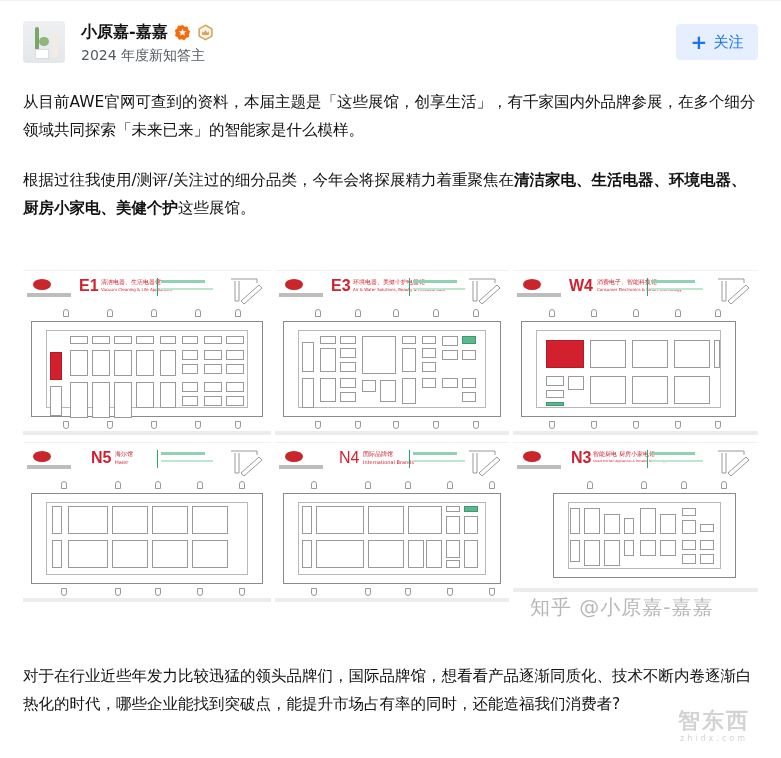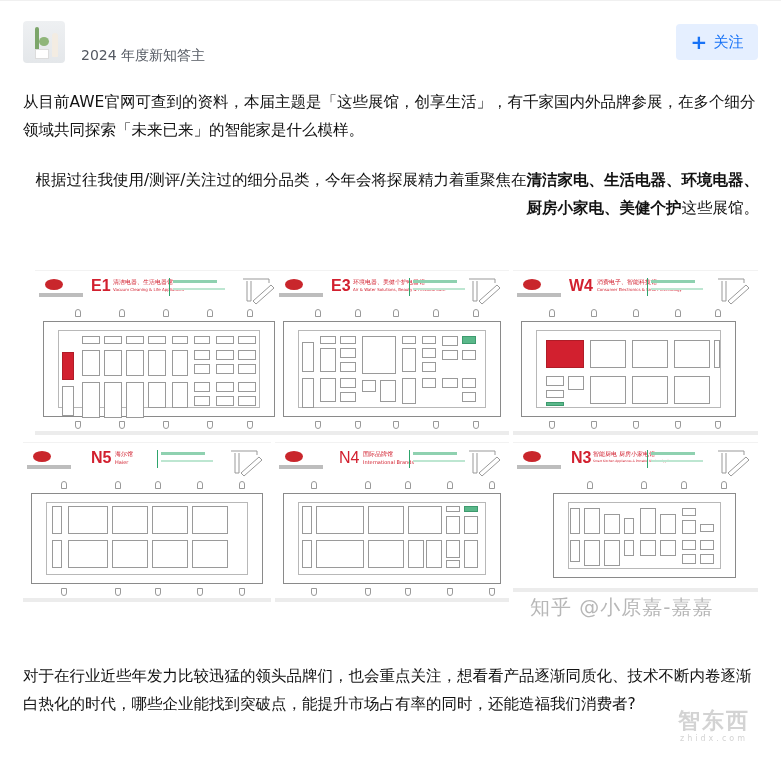--- a/index.html
+++ b/index.html
@@ -21,21 +21,21 @@
   .badge { width: 17px; height: 17px; display: inline-block; }
   .author-desc { position: absolute; left: 58px; top: 26px; font-size: 14px; color: #535861; }
 
   .follow-btn { position: absolute; right: 0; top: 3px; width: 82px; height: 36px; background: #e5efff; border-radius: 4px; display: flex; align-items: center; justify-content: center; gap: 6px; color: #1772f6; font-size: 15px; cursor: pointer; }
   .follow-btn .plus { font-size: 20px; line-height: 1; font-weight: bold; }
 
   
   .para { position: absolute; left: 23px; width: 736px; font-size: 15.5px; line-height: 28px; color: #121212; }
   .para b { font-weight: bold; }
   .p1 { top: 88px; }
-  .p2 { top: 166px; text-align: right; }
+  .p2 { top: 166px; }
   .p3 { top: 662px; }
 
   
   .figure { position: absolute; left: 23px; top: 270px; width: 735px; height: 350px; }
   .panel { position: absolute; background: #ffffff; border-top: 1px solid #f2f2f2; }
   .panel .logo { position: absolute; left: 10px; top: 8px; width: 18px; height: 11px; border-radius: 50%; background: #c9262c; }
   .panel .logo-text { position: absolute; left: 4px; top: 22px; width: 44px; height: 4px; background: #bdbdbd; }
   .panel .hall-code { position: absolute; left: 56px; top: 6px; font-size: 16px; font-weight: bold; color: #d2202f; font-family: "Liberation Sans", sans-serif; }
   .panel .hall-title { position: absolute; left: 78px; top: 7px; font-size: 6px; color: #d2202f; white-space: nowrap; }
   .panel .hall-sub { position: absolute; left: 78px; top: 16px; font-size: 4px; color: #d2202f; white-space: nowrap; }
@@ -62,33 +62,44 @@
 
 <div class="top-divider"></div>
 
 <div class="author">
   <div class="avatar">
     <div class="plant1"></div>
     <div class="plant2"></div>
     <div class="pot"></div>
     <div class="person"></div>
   </div>
+  <div class="author-name-row">
+    <span class="author-name">小原嘉-嘉嘉</span>
+    <svg class="badge" viewBox="0 0 20 20">
+      <path d="M10 1 L12.6 3.2 L16 3 L16.6 6.4 L19 8.8 L17.5 12 L17.8 15.4 L14.5 16.3 L12.2 19 L9 17.8 L5.8 18.6 L4.2 15.6 L1.2 14 L2 10.6 L1 7.4 L3.8 5.4 L4.6 2 L8 2.2 Z" fill="#f56b0e"></path>
+      <path d="M10 5.5 L11.3 8.4 L14.4 8.6 L12 10.6 L12.8 13.6 L10 12 L7.2 13.6 L8 10.6 L5.6 8.6 L8.7 8.4 Z" fill="#ffffff"></path>
+    </svg>
+    <svg class="badge" viewBox="0 0 20 20">
+      <path d="M10 1.5 L17.5 5.8 L17.5 14.2 L10 18.5 L2.5 14.2 L2.5 5.8 Z" fill="#fdf4e6" stroke="#d9a15e" stroke-width="1.8"></path>
+      <path d="M6 13 L6 8.5 L8 10.3 L10 7 L12 10.3 L14 8.5 L14 13 Z" fill="#d9a15e"></path>
+    </svg>
+  </div>
   <div class="author-desc">2024 年度新知答主</div>
   <div class="follow-btn">
     <span class="plus">+</span>
     <span>关注</span>
   </div>
 </div>
 
 <p class="para p1">从目前AWE官网可查到的资料，本届主题是「这些展馆，创享生活」，有千家国内外品牌参展，在多个细分领域共同探索「未来已来」的智能家是什么模样。</p>
 <p class="para p2"><span>根据过往我使用/测评/关注过的细分品类，今年会将探展精力着重聚焦在</span><b>清洁家电、生活电器、环境电器、厨房小家电、美健个护</b><span>这些展馆。</span></p>
 
 <div class="figure">
 
-  <div class="panel" style="left:12px;top:0;width:248px;height:165px;">
+  <div class="panel" style="left:0;top:0;width:248px;height:165px;">
     <div class="logo"></div>
     <div class="logo-text"></div>
     <div class="hall-code">E1</div>
     <div class="hall-title">清洁电器、生活电器馆</div>
     <div class="hall-sub">Vacuum Cleaning &amp; Life Appliances</div>
     <div class="date-line"></div>
     <div class="date-text"></div>
     <div class="date-text2"></div>
     <svg class="map-corner" viewBox="0 0 34 34">
         <path d="M2 4 L28 4 L28 8 M6 6 L6 26 L10 26 L10 6 M12 26 L30 10 L33 13 L15 29 Z" fill="none" stroke="#999" stroke-width="1"></path>
@@ -355,18 +366,18 @@
     <div class="entrance" style="left:74px;"></div>
     <div class="entrance" style="left:128px;"></div>
     <div class="entrance" style="left:168px;"></div>
     <div class="entrance" style="left:208px;"></div>
     <div class="bottom-shade" style="bottom:10px;"></div>
   </div>
 </div>
 
 <div class="watermark">知乎 @小原嘉-嘉嘉</div>
 
-<p class="para p3">对于在行业近些年发力比较迅猛的领头品牌们，也会重点关注，想看看产品逐渐同质化、技术不断内卷逐渐白热化的时代，哪些企业能找到突破点，能提升市场占有率的同时，还能造福我们消费者?</p>
+<p class="para p3">对于在行业近些年发力比较迅猛的领头品牌们，国际品牌馆，想看看产品逐渐同质化、技术不断内卷逐渐白热化的时代，哪些企业能找到突破点，能提升市场占有率的同时，还能造福我们消费者?</p>
 
 <div class="site-watermark">
   <span class="cn">智东西</span>
   <span class="en">zhidx.com</span>
 </div>
 
 </body></html>

